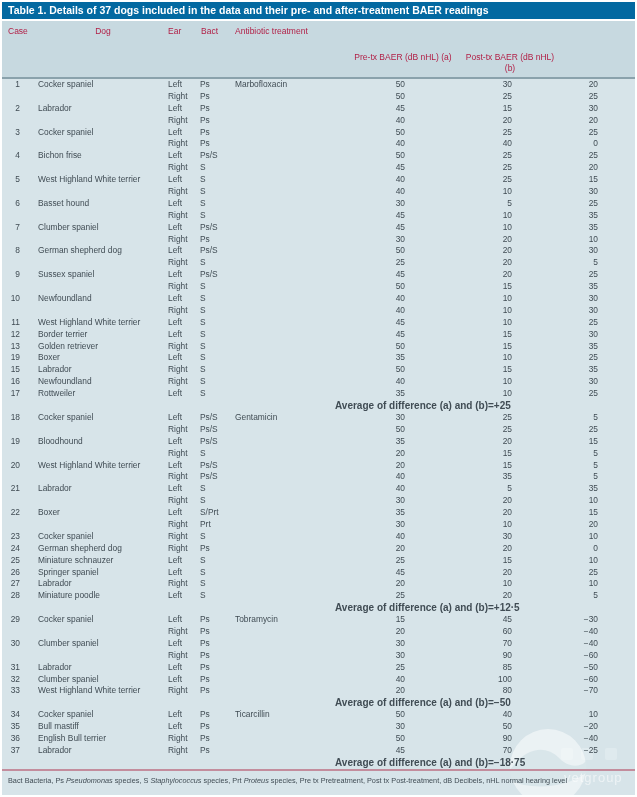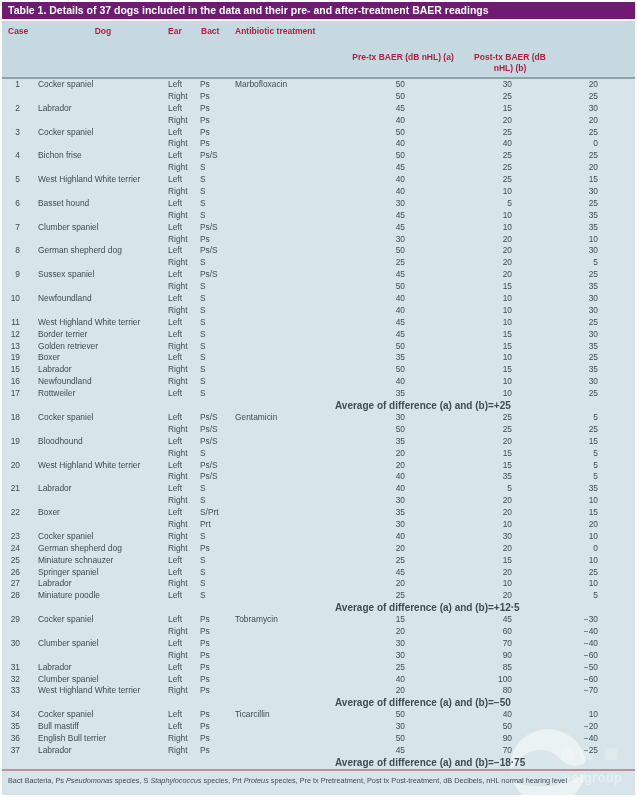--- a/index.html
+++ b/index.html
@@ -1,19 +1,19 @@
 <!DOCTYPE html>
 <html><head>
 <meta charset="utf-8">
 <style>
   html,body{margin:0;padding:0;background:#fff;}
   .page{position:relative;width:637px;height:797px;background:#ffffff;font-family:"Liberation Sans",sans-serif;overflow:hidden;}
   .panel{position:absolute;left:2px;top:2px;width:633px;height:793px;background:#d7e4e9;z-index:0;}
-  .title-bar{height:17px;background:#701a75;border-bottom:2px solid #ffffff;color:#ffffff;font-weight:bold;font-size:10.5px;line-height:17px;padding-left:6px;white-space:nowrap;}
-  .header{position:relative;height:56px;background:#c7d9e0;border-bottom:2px solid #8aa2ac;color:#b11e45;font-weight:bold;font-size:8.5px;line-height:11px;}
+  .title-bar{height:17px;background:#0369a1;border-bottom:2px solid #ffffff;color:#ffffff;font-weight:bold;font-size:10.5px;line-height:17px;padding-left:6px;white-space:nowrap;}
+  .header{position:relative;height:56px;background:#c7d9e0;border-bottom:2px solid #8aa2ac;color:#b11e45;font-weight:normal;font-size:8.5px;line-height:11px;}
   .h{position:absolute;white-space:nowrap;}
   .h-case{left:6px;top:5px;}
   .h-dog{left:36px;top:5px;width:130px;text-align:center;}
   .h-ear{left:166px;top:5px;}
   .h-bact{left:199px;top:5px;}
   .h-anti{left:233px;top:5px;}
   .h-group{left:333px;top:5px;width:240px;white-space:normal;text-align:center;}
   .h-pre{left:341px;top:31px;width:120px;white-space:normal;text-align:center;}
   .h-post{left:462px;top:31px;width:92px;white-space:normal;text-align:center;}
   .h-diff{left:536px;top:31px;width:100px;white-space:normal;text-align:center;}

